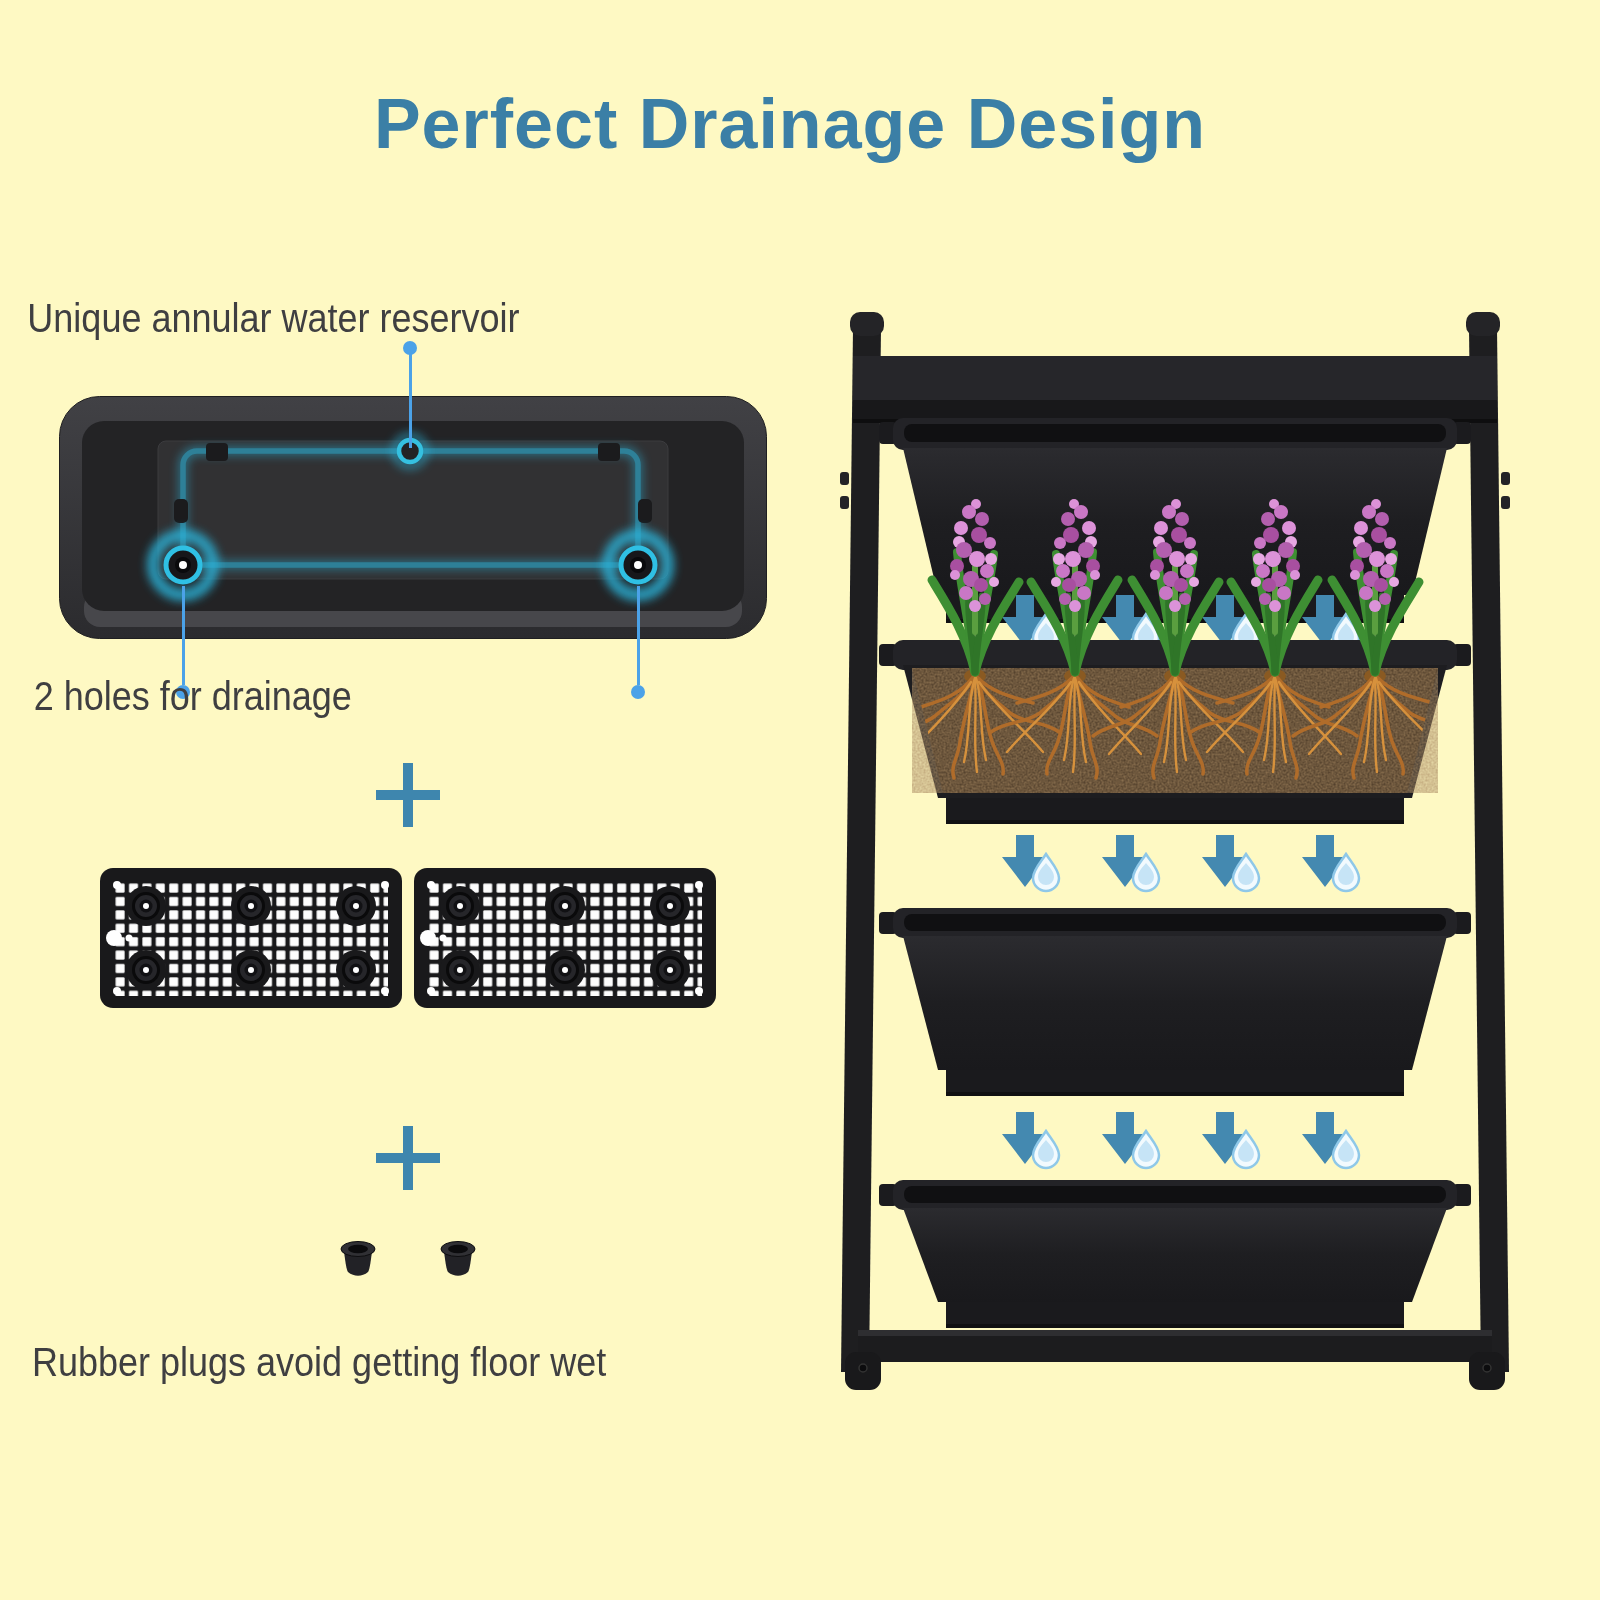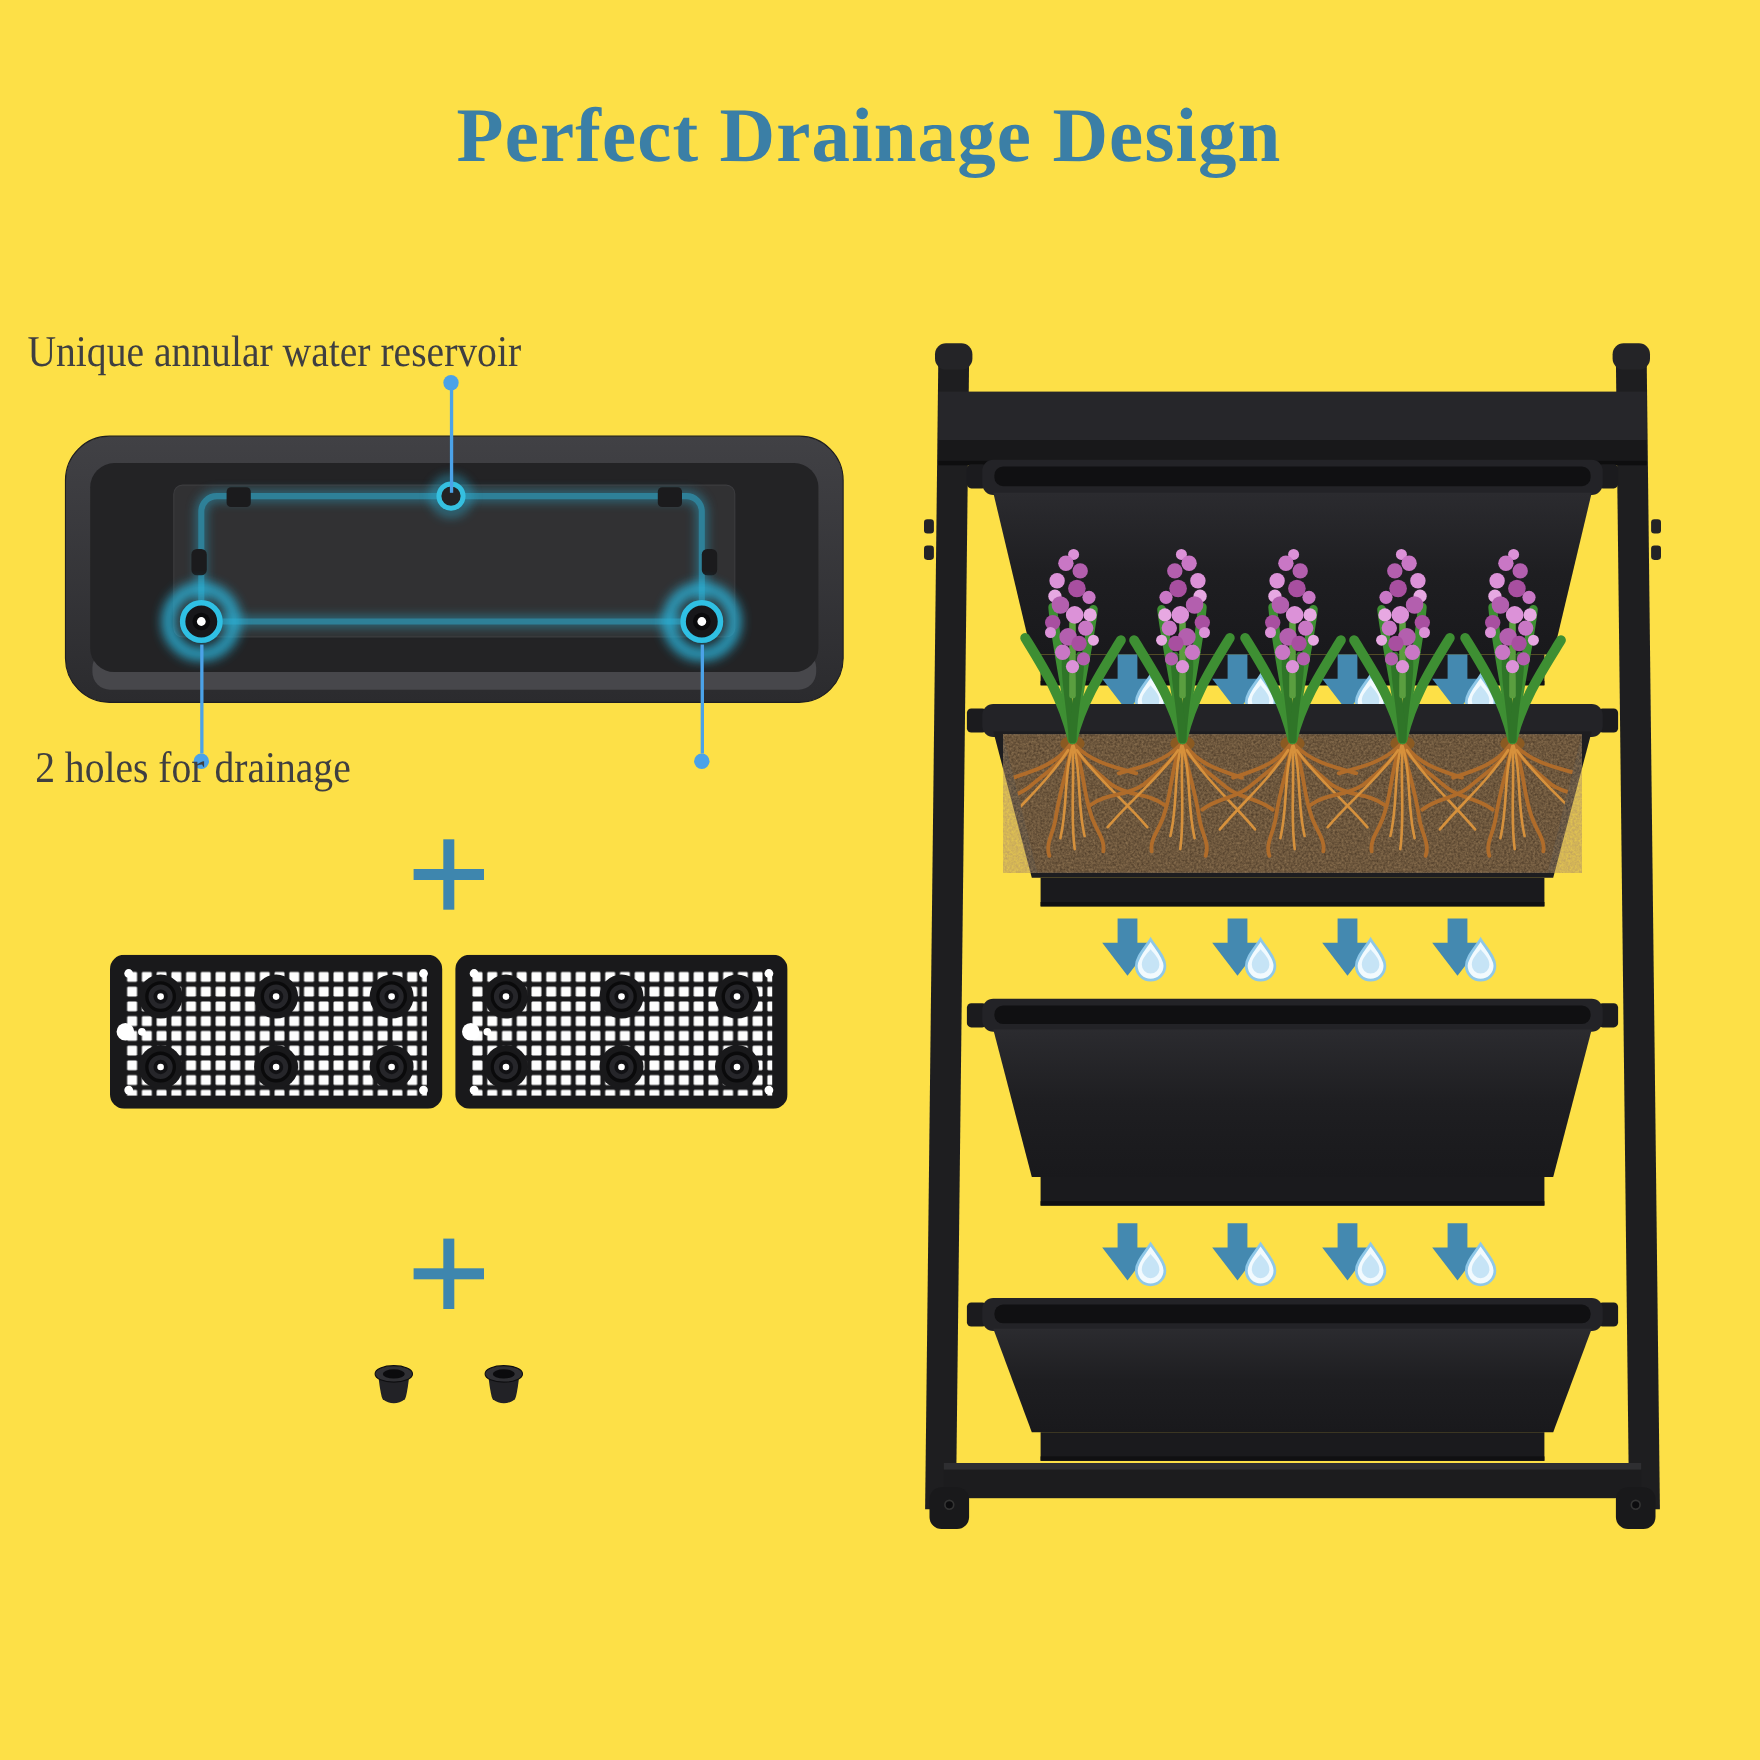--- a/index.html
+++ b/index.html
@@ -1,17 +1,17 @@
 <!DOCTYPE html>
 <html style="--color-title: #3B7FA6; --color-label: #3F3F41; --color-accent-teal: #3E86AE; --color-arrow-teal: #4489B0; --color-leader-blue: #4BA2E8; --color-glow-cyan: #2BB3D9; --color-flower-pink: #C977C5; --color-leaf-green: #3E8F33; --color-root-orange: #B06C2A; --color-soil-brown: #261A10; --color-plastic-black: #1F1F22;"><head>
 <meta charset="utf-8">
 <style>
   html,body{margin:0;padding:0;background:#fff;}
-  #canvas{position:relative;width:1600px;height:1600px;background:#fde047;overflow:hidden;
-          font-family:Liberation Serif, serif;}
+  #canvas{position:relative;width:1600px;height:1600px;background:#fef9c3;overflow:hidden;
+          font-family:Liberation Sans, sans-serif;}
   .title{position:absolute;left:0;top:84px;width:1580px;text-align:center;
          font-size:70px;font-weight:bold;letter-spacing:1px;
          color:var(--color-title,#3B7FA6);}
   .label{position:absolute;left:0;width:820px;text-align:left;
          font-size:40px;color:var(--color-label,#3F3F41);white-space:nowrap;}
   .label span{display:inline-block;transform:scaleX(.9);transform-origin:center;}
   .leader-line{position:absolute;width:3px;background:var(--color-leader-blue,#4BA2E8);}
   .leader-dot{position:absolute;width:14px;height:14px;border-radius:50%;
               background:var(--color-leader-blue,#4BA2E8);}
   .plus{position:absolute;width:64px;height:64px;}
@@ -152,20 +152,23 @@
     <path d="M8,15 C8,15 10,34 12,36 C18,41 26,41 32,36 C34,34 36,15 36,15 Z" fill="#222226"></path>
     <ellipse cx="22" cy="13" rx="17" ry="7.5" fill="#303034" stroke="#0d0d0f"></ellipse>
     <ellipse cx="22" cy="13" rx="10" ry="4.2" fill="#0b0b0d"></ellipse>
   </svg>
   <svg class="abs" style="left:436px;top:1236px;" width="44" height="44" viewBox="0 0 44 44">
     <path d="M8,15 C8,15 10,34 12,36 C18,41 26,41 32,36 C34,34 36,15 36,15 Z" fill="#222226"></path>
     <ellipse cx="22" cy="13" rx="17" ry="7.5" fill="#303034" stroke="#0d0d0f"></ellipse>
     <ellipse cx="22" cy="13" rx="10" ry="4.2" fill="#0b0b0d"></ellipse>
   </svg>
 
+  <div class="label" style="top:1340px;">
+    <span>Rubber plugs avoid getting floor wet</span>
+  </div>
 
   <svg class="abs" style="left:800px;top:300px;" width="720" height="1120" viewBox="0 0 720 1120">
     <defs>
       <linearGradient id="boxGrad" x1="0" y1="0" x2="0" y2="1">
         <stop offset="0" stop-color="#2b2b2f"></stop>
           <stop offset=".5" stop-color="#1e1e21"></stop>
           <stop offset="1" stop-color="#19191c"></stop>
       </linearGradient>
       <filter id="soilTex" x="0" y="0" width="100%" height="100%">
         <feTurbulence type="fractalNoise" baseFrequency="0.5" numOctaves="3" seed="11"></feTurbulence>

